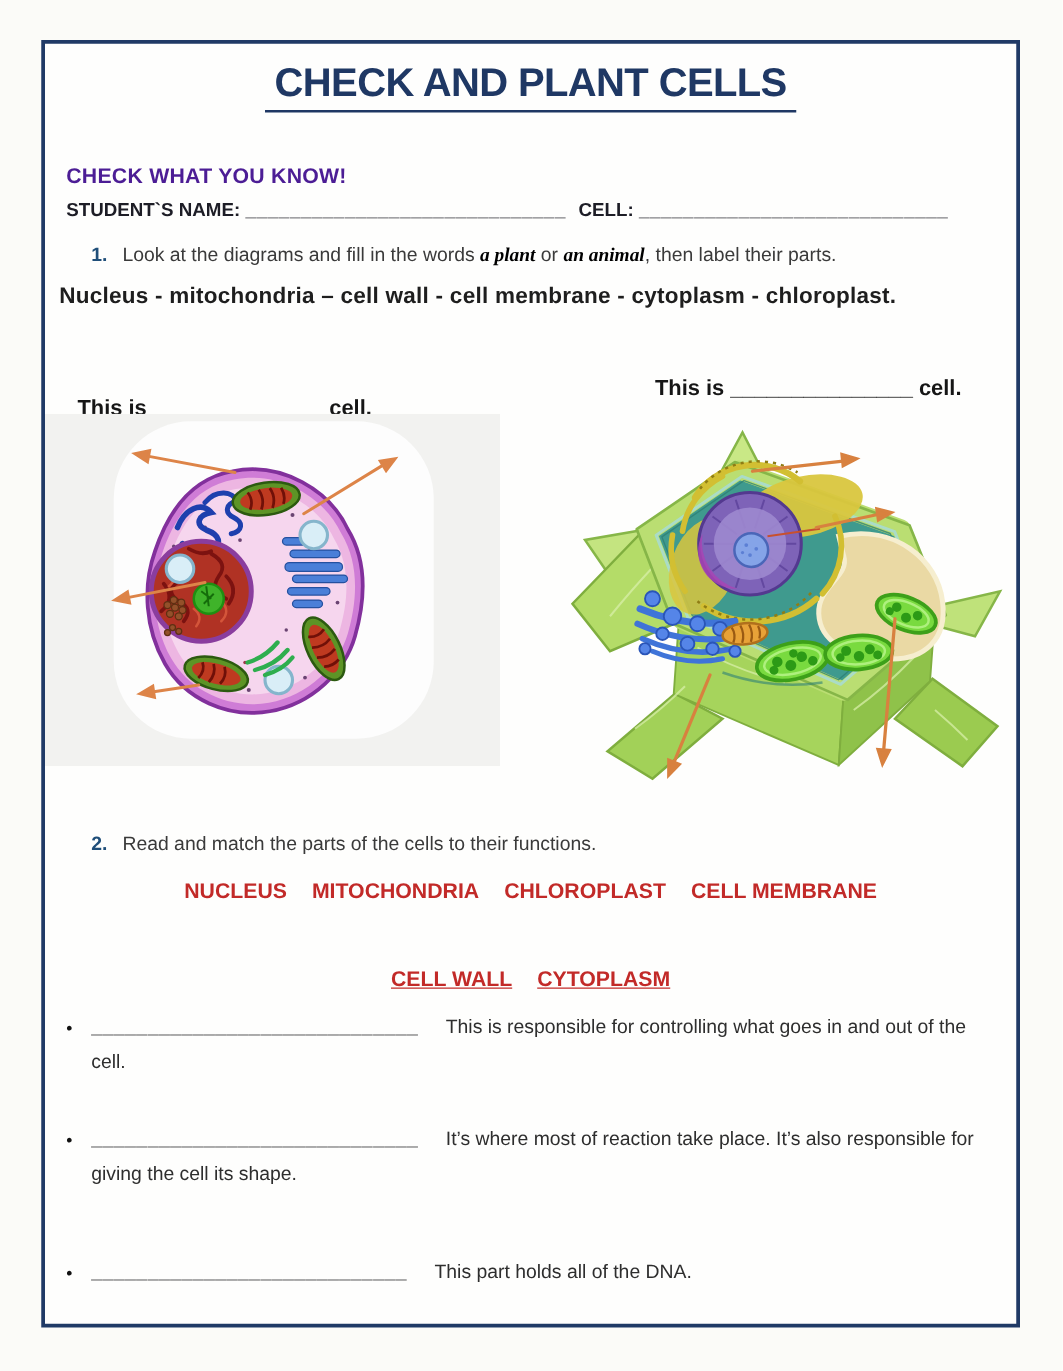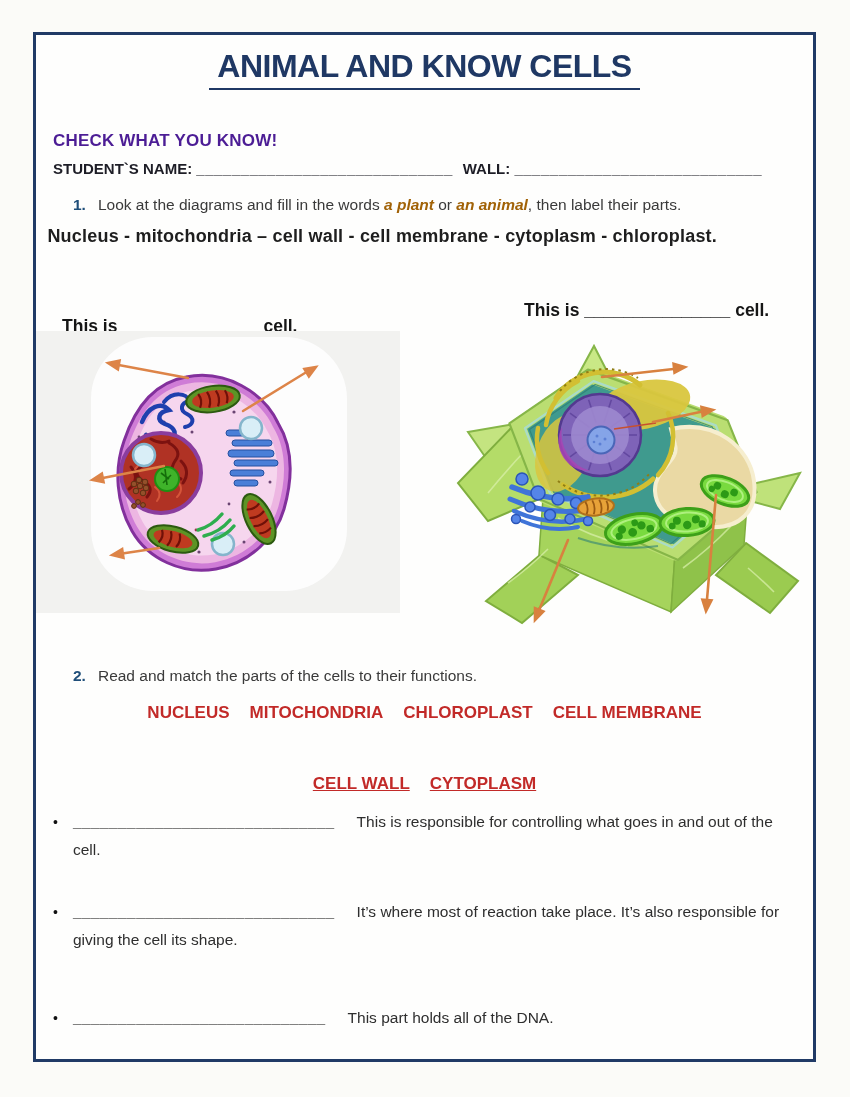--- a/index.html
+++ b/index.html
@@ -20,21 +20,21 @@
     display:inline-block;font-size:32px;font-weight:bold;letter-spacing:-0.5px;
     color:#1f3864;border-bottom:2.5px solid #1f3864;padding:0 8px 3px 8px;
   }
   .check{left:53px;top:131px;font-size:17px;font-weight:bold;color:#4c1d95;letter-spacing:0.2px;}
   .namerow{left:53px;top:160px;font-size:15px;font-weight:bold;color:#1d1d26;white-space:nowrap;}
   .namerow .blank{letter-spacing:0.5px;}
   .datelabel{margin-left:10px;}
   .q-line{font-size:15.5px;color:#3a3a3a;}
   .q1{left:73px;top:196px;width:720px;}
   .qnum{color:#1f4e79;font-weight:bold;margin-right:12px;}
-  .emph{font-weight:bold;font-style:italic;color:#a16207;}
+  .emph{font-weight:bold;font-style:italic;color:#000000;font-family:Liberation Serif, serif;}
   .wordbank{left:33px;top:226px;width:684px;text-align:right;
     font-size:18px;font-weight:bold;color:#1e1e1e;letter-spacing:0.2px;}
   .prompt{top:300px;font-size:17.5px;font-weight:bold;color:#161616;white-space:nowrap;}
   .prompt-left{left:62px;margin-top:16px;}
   .prompt-right{left:524px;}
   .cellimg-animal{left:36px;top:331px;}
   .cellimg-plant{left:428px;top:333px;}
   .q2{left:73px;top:667px;width:720px;}
   .redbank{left:33px;top:703px;width:783px;display:flex;justify-content:center;gap:20px;
     font-size:17px;font-weight:bold;color:#c22a28;}
@@ -45,26 +45,26 @@
   .bullet-body{display:inline-block;width:715px;vertical-align:top;}
   .bullet-blank{font-weight:bold;color:#1b1b1b;letter-spacing:0.4px;margin-right:22px;}
   svg{display:block;}
 </style>
 </head>
 <body>
 
 <div class="frame"></div>
 
 <div class="abs title-wrap">
-  <span class="title">ANIMAL AND KNOW CELLS</span>
+  <span class="title">CHECK AND PLANT CELLS</span>
 </div>
 
 <div class="abs check">CHECK WHAT YOU KNOW!</div>
 
-<div class="abs namerow"><span>STUDENT`S NAME:</span> <span class="blank">_____________________________</span><span class="datelabel">WALL:</span> <span class="blank">____________________________</span></div>
+<div class="abs namerow"><span>STUDENT`S NAME:</span> <span class="blank">_____________________________</span><span class="datelabel">CELL:</span> <span class="blank">____________________________</span></div>
 
 <div class="abs q-line q1"><span class="qnum">1.</span><span>Look at the diagrams and fill in the words </span><span class="emph">a plant</span><span> or </span><span class="emph">an animal</span><span>, then label their parts.</span></div>
 
 <div class="abs wordbank">Nucleus - mitochondria – cell wall - cell membrane - cytoplasm - chloroplast.</div>
 
 <div class="abs prompt prompt-left"><span>This is </span><span>______________</span><span> cell.</span></div>
 
 <div class="abs prompt prompt-right"><span>This is </span><span>_______________</span><span> cell.</span></div>
 
 <div class="abs cellimg-animal">

